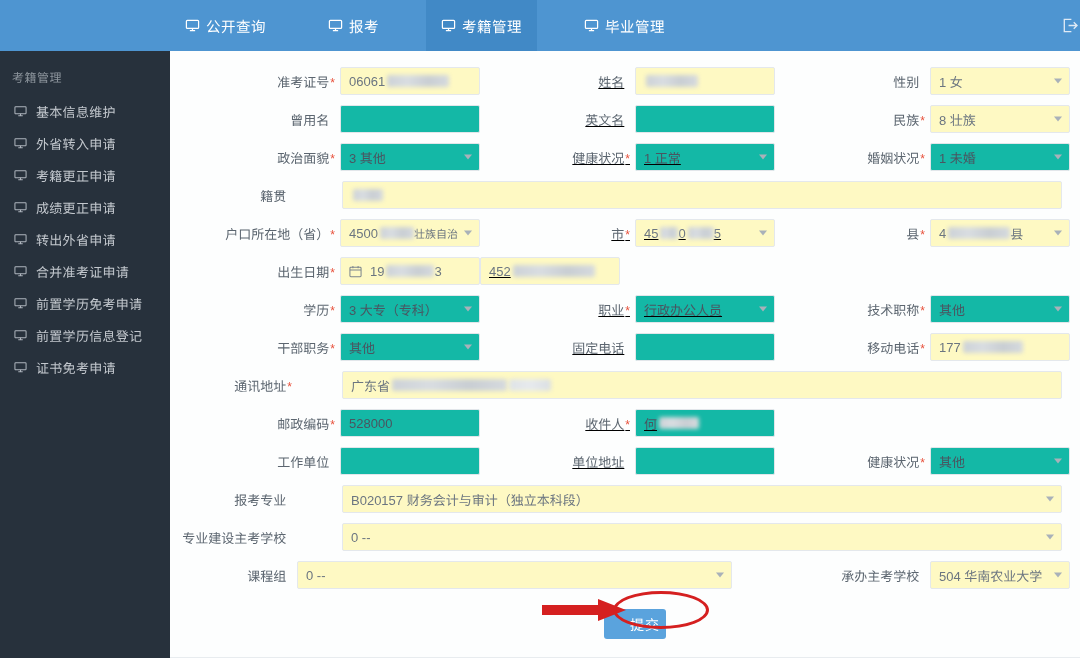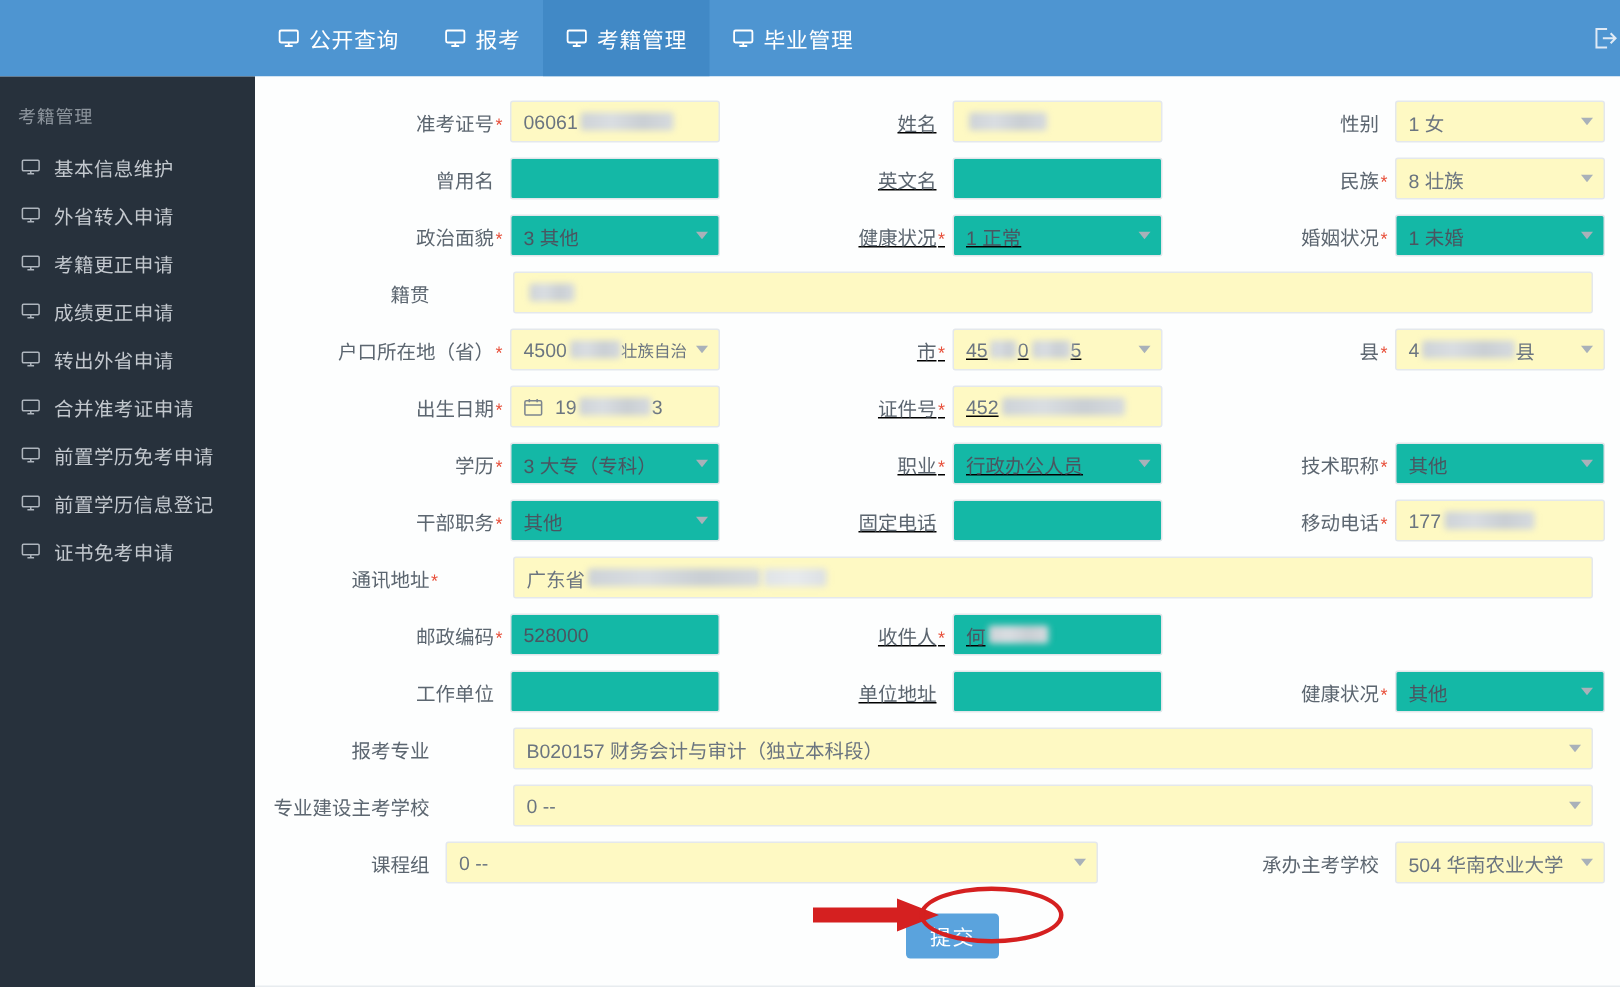--- a/index.html
+++ b/index.html
@@ -13,21 +13,21 @@
   }
 
   
   .topbar {
     position: absolute; top: 0; left: 0;
     width: 1080px; height: 51px;
     background: #4e95d1;
     display: flex; align-items: stretch;
   }
   .topbar-left { width: 170px; flex: 0 0 170px; }
-  .nav { display: flex; align-items: stretch; }
+  .nav { display: flex; align-items: stretch; gap: 32px; }
   .nav-item {
     display: flex; align-items: center; gap: 6px;
     padding: 0 15px;
     color: #ffffff;
     font-size: 14.5px;
     letter-spacing: .5px;
     cursor: pointer;
     white-space: nowrap;
   }
   .nav-item.active { background: #4189c6; }
@@ -154,20 +154,21 @@
   .submit-btn {
     background: #5aa3dd;
     color: #ffffff;
     border: none;
     border-radius: 3px;
     font-size: 14px;
     width: 62px; height: 30px;
     cursor: pointer;
     font-family: "Liberation Sans", sans-serif;
     letter-spacing: 1px;
+    text-align: right;
   }
   .annot { position: absolute; pointer-events: none; }
   .annot-ellipse {
     left: 443px; top: -3px;
     width: 96px; height: 38px;
     border: 3px solid #d52020;
     border-radius: 50%;
   }
   .annot-arrow { left: 370px; top: 2px; width: 90px; height: 28px; }
   .annot-arrow svg { width: 90px; height: 28px; display: block; }
@@ -439,21 +440,20 @@
               <rect x="1" y="2.4" width="12" height="10.2" rx="1"></rect>
                 <path d="M1 5.4h12M4.2 1v2.4M9.8 1v2.4"></path>
             </svg>
           </span>
           <span class="val">19</span>
             <span class="blur" style="width:48px"></span>
             <span class="val">3</span>
         </div>
       </div>
       <div class="cell c2">
-        <span class="lbl"><span>证件号</span><span class="req">*</span></span>
         <div class="field disabled f-md">
           <span class="val">452</span>
             <span class="blur" style="width:82px"></span>
         </div>
       </div>
       <div class="cell c3"></div>
     </div>
 
     <div class="row">
       <div class="cell c1">

